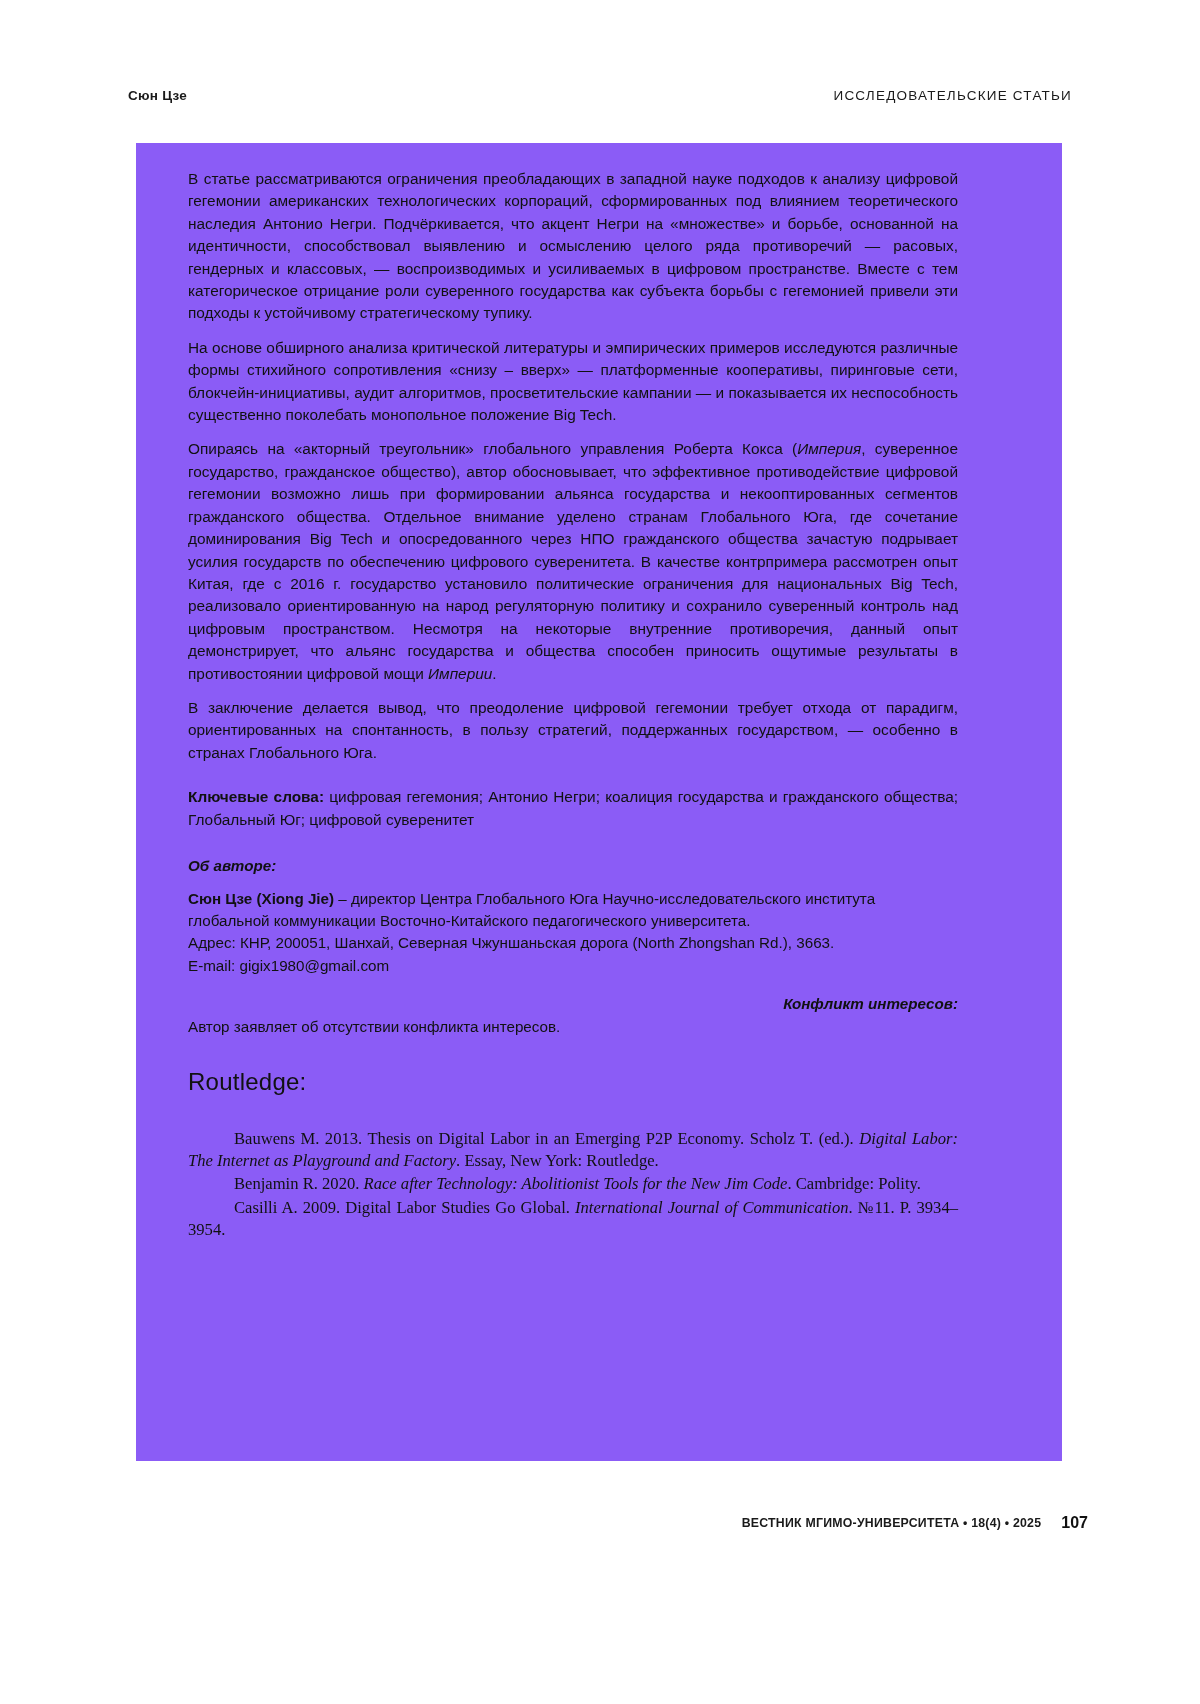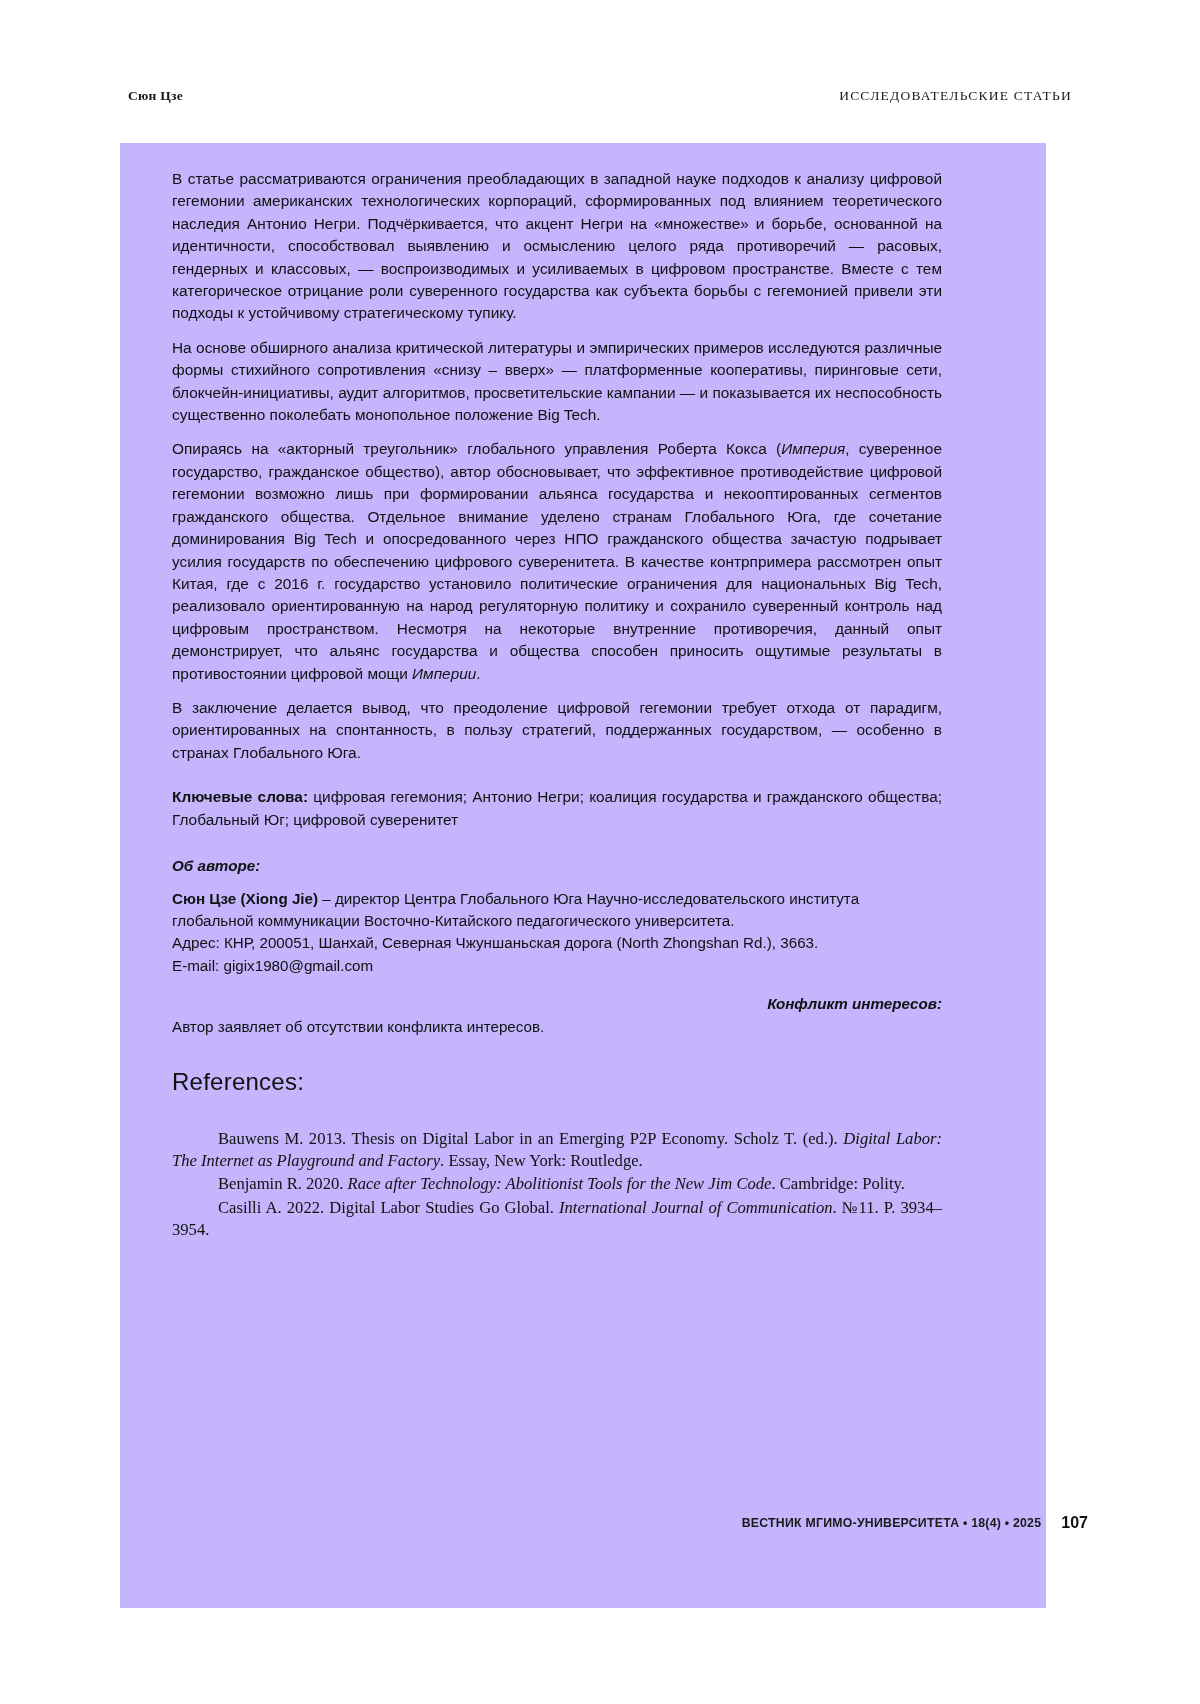--- a/index.html
+++ b/index.html
@@ -26,42 +26,41 @@
   .runhead {
     position: absolute;
     top: 88px;
     left: 128px;
     right: 128px;
     display: flex;
     justify-content: space-between;
     align-items: center;
     font-size: 13.5px;
     letter-spacing: 0.02em;
-    font-family: Liberation Serif, serif;
   }
   .runhead .author {
     font-weight: 700;
     color: #1a1a1a;
     font-size: 13.5px;
   }
   .runhead .section {
     font-weight: 400;
     letter-spacing: 0.09em;
     color: #1a1a1a;
     font-size: 13.5px;
   }
 
   
   .panel {
     position: absolute;
-    left: 120px;
+    left: 136px;
     top: 143px;
     width: 926px;
-    height: 1465px;
-    background: #c4b5fd;
+    height: 1318px;
+    background: #8b5cf6;
   }
 
   .panel-inner {
     position: absolute;
     left: 52px;
     top: 25px;
     width: 770px;
   }
 
   .abstract p {
@@ -191,26 +190,26 @@
       <div class="about-body">
         <b>Сюн Цзе (Xiong Jie)</b>
         <span>– директор Центра Глобального Юга Научно-исследовательского института глобальной коммуникации Восточно-Китайского педагогического университета.</span><br>
         <span>Адрес: КНР, 200051, Шанхай, Северная Чжуншаньская дорога (North Zhongshan Rd.), 3663.</span><br>
         <span>E-mail: gigix1980@gmail.com</span>
       </div>
 
       <div class="conflict-head">Конфликт интересов:</div>
       <div class="conflict-body">Автор заявляет об отсутствии конфликта интересов.</div>
 
-      <div class="ref-title">References:</div>
+      <div class="ref-title">Routledge:</div>
 
       <div class="references">
         <p><span>Bauwens M. 2013. Thesis on Digital Labor in an Emerging P2P Economy. Scholz T. (ed.). </span><em>Digital Labor: The Internet as Playground and Factory</em><span>. Essay, New York: Routledge.</span></p>
         <p><span>Benjamin R. 2020. </span><em>Race after Technology: Abolitionist Tools for the New Jim Code</em><span>. Cambridge: Polity.</span></p>
-        <p><span>Casilli A. 2022. Digital Labor Studies Go Global. </span><em>International Journal of Communication</em><span>. №11. P. 3934–3954.</span></p>
+        <p><span>Casilli A. 2009. Digital Labor Studies Go Global. </span><em>International Journal of Communication</em><span>. №11. P. 3934–3954.</span></p>
       </div>
 
     </div>
   </div>
 
   <div class="footer">
     <span class="journal">ВЕСТНИК МГИМО-УНИВЕРСИТЕТА • 18(4) • 2025</span>
     <span class="pageno">107</span>
   </div>
 

